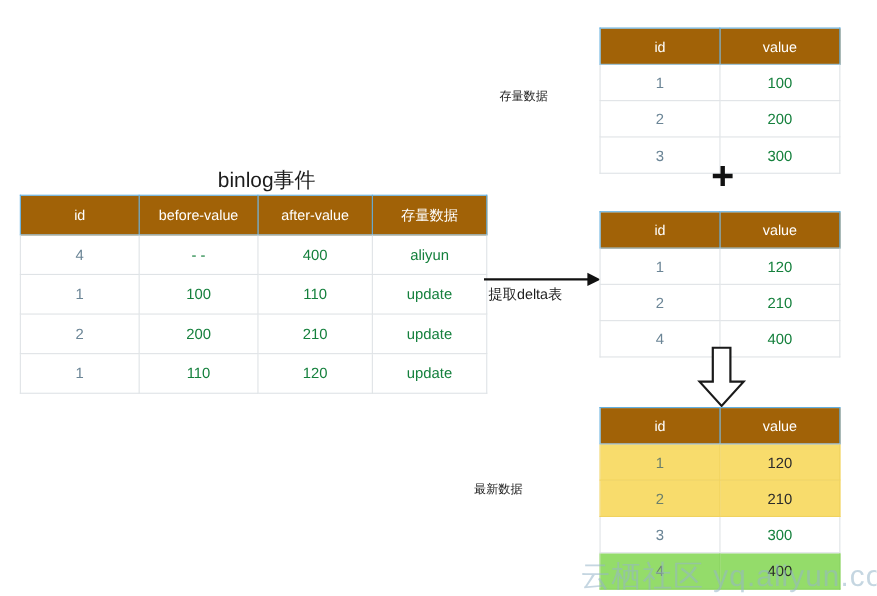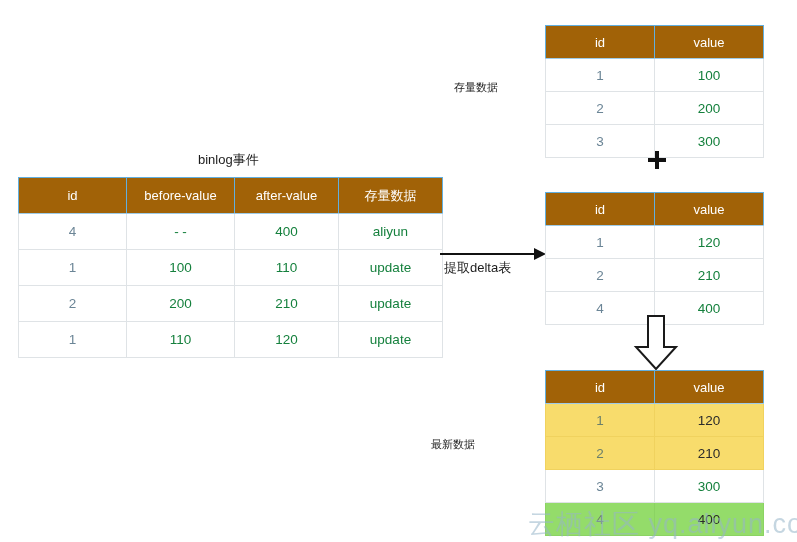--- a/index.html
+++ b/index.html
@@ -80,21 +80,21 @@
   
   .label {
     position: absolute;
     font-size: 11px;
     color: #1c1c1c;
     white-space: nowrap;
   }
   #binlog-title {
     left: 198px;
     top: 151px;
-    font-size: 13px;
+    font-size: 19px;
   }
   #stock-label  { left: 454px; top: 80px; }
   #latest-label { left: 431px; top: 437px; }
 
   #extract-label {
     left: 444px;
     top: 229px;
     font-size: 13px;
     margin-top: 30px;
   }

